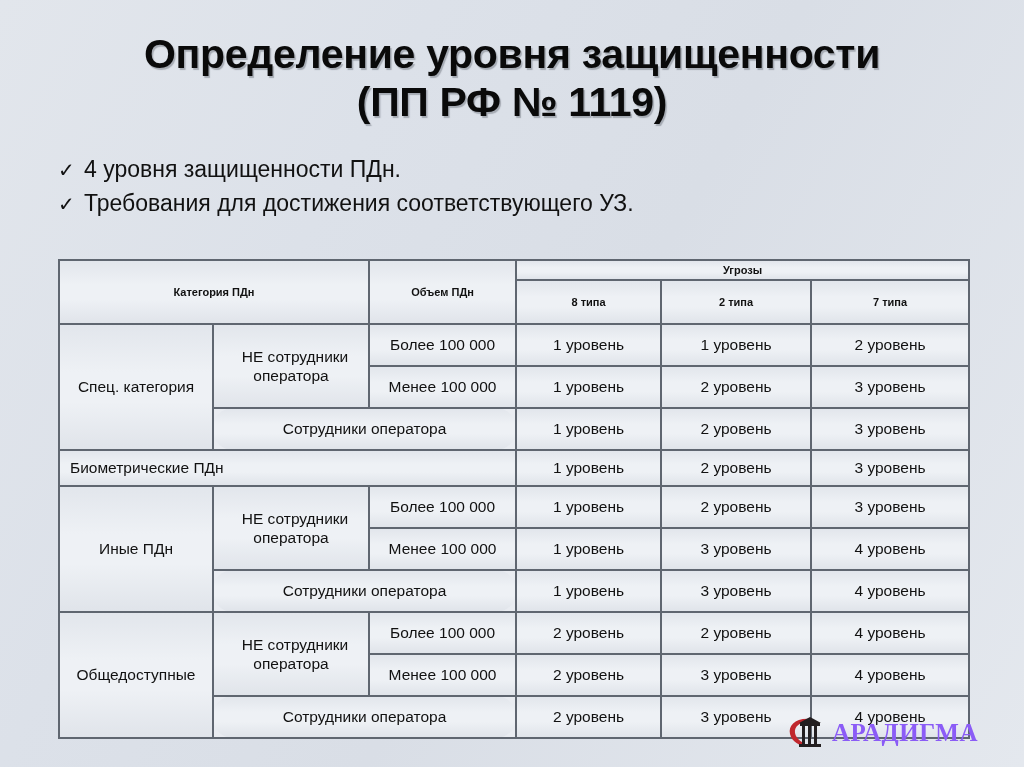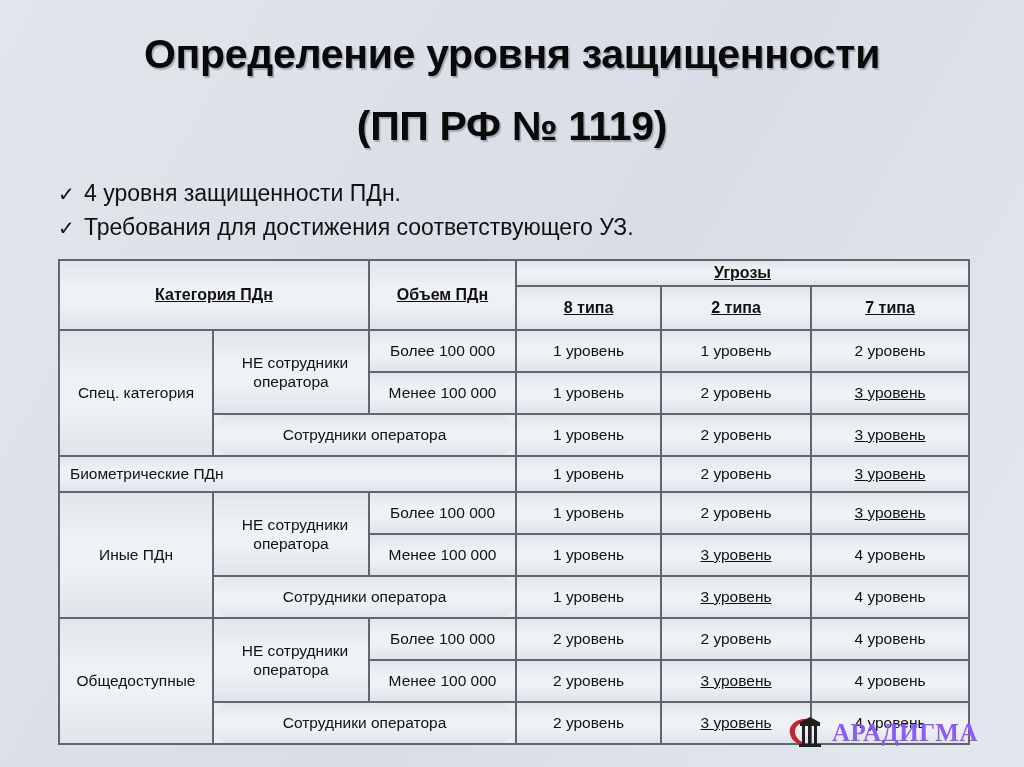--- a/index.html
+++ b/index.html
@@ -22,21 +22,21 @@
     text-align: center;
     margin: 0;
     padding: 30px 40px 0 40px;
     font-size: 41px;
     line-height: 1.18;
     font-weight: bold;
     letter-spacing: -0.3px;
     color: #0a0a0a;
     text-shadow: 1.5px 1.5px 1px rgba(120,125,135,0.55);
   }
-  .slide-title .line2 { display: block; margin-top: 24px; }
+  .slide-title .line2 { display: block; }
 
   
   .bullets {
     margin: 26px 0 0 0;
     padding: 0 0 0 58px;
     list-style: none;
   }
   .bullet {
     display: flex;
     align-items: baseline;
@@ -71,39 +71,38 @@
     background-image: linear-gradient(to bottom, #e2e6ec 0%, #eef1f5 38%, #eef1f5 62%, #e0e4ea 100%);
     text-align: center;
     vertical-align: middle;
     padding: 3px 4px;
     font-size: 15.5px;
     color: #111;
     font-weight: normal;
   }
   table.lvl th {
     font-weight: bold;
-    font-size: 16px;
-    text-decoration: underline;
+    font-size: 11px;
   }
   .cat-cell {
     font-weight: bold;
     font-size: 15px;
   }
   .sub-cell {
     font-size: 15px;
     line-height: 1.25;
   }
   .sub-cell b { font-weight: normal; padding-left: 8px; }
   .vol-cell { font-size: 16px; }
   .emp-cell { font-size: 16px; border-radius: 20px; }
   .lvl-cell { font-size: 16px; }
 
   .lv1 { color: #e8171f; }
   .lv2 { color: #13317a; }
-  .lv3 { color: #2aa8e0; text-decoration: underline; }
+  .lv3 { color: #2aa8e0; }
   .lv4 { color: #13a34b; }
 
   
   col.c-cat  { width: 154px; }
   col.c-sub  { width: 156px; }
   col.c-vol  { width: 147px; }
   col.c-t1   { width: 145px; }
   col.c-t2   { width: 150px; }
   col.c-t3   { width: 158px; }
 

